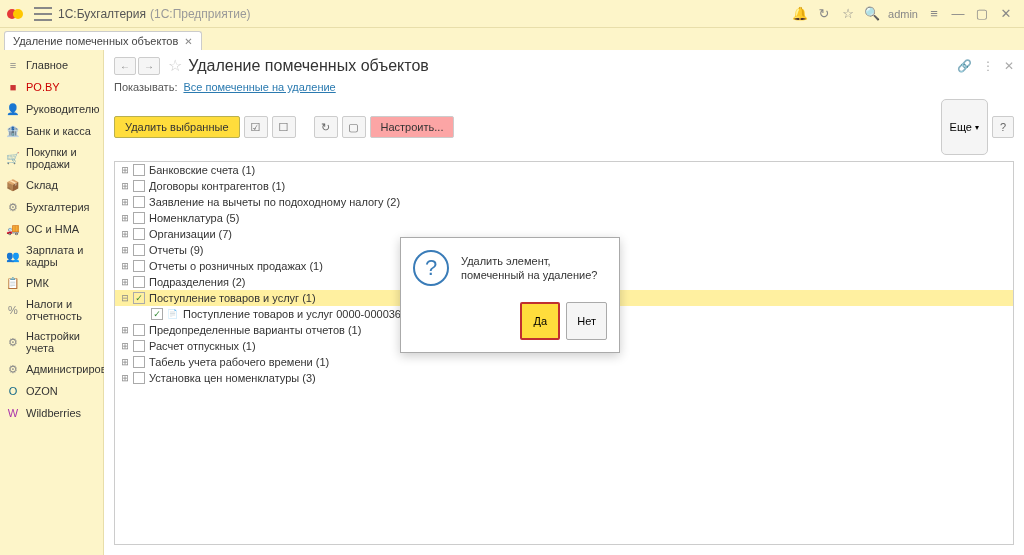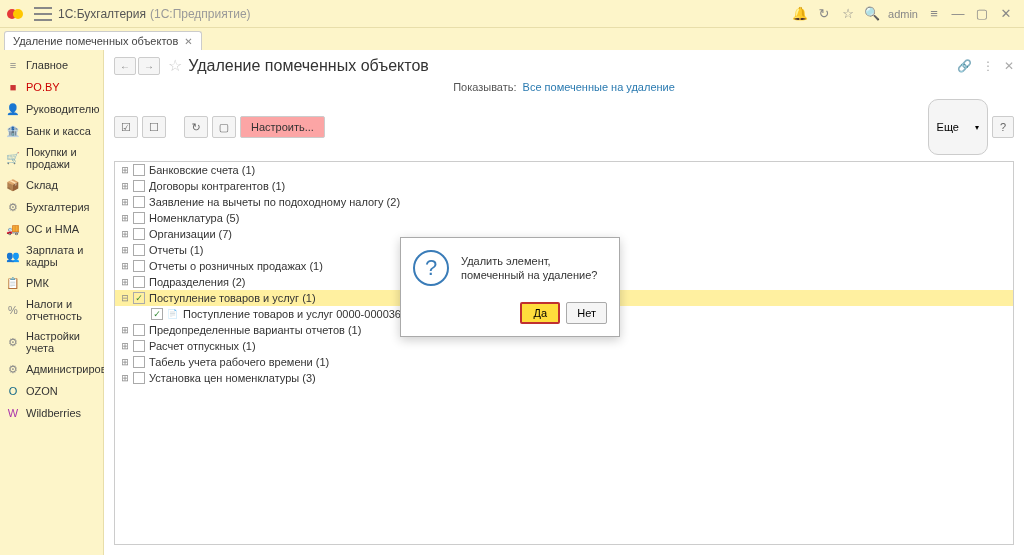--- a/index.html
+++ b/index.html
@@ -32,49 +32,49 @@
 
 
 .content { flex: 1; display: flex; flex-direction: column; background: #fff; overflow: hidden; }
 .chead { display: flex; align-items: center; padding: 6px 10px; }
 .chead .navbtn { width: 22px; height: 18px; border: 1px solid #ccc; background: #f5f5f5; display: flex; align-items: center; justify-content: center; color: #888; cursor: pointer; margin-right: 2px; font-size: 10px; border-radius: 2px; }
 .chead .star { color: #ccc; margin: 0 6px; font-size: 16px; cursor: pointer; }
 .chead h2 { font-weight: normal; font-size: 16px; color: #333; }
 .chead .rspacer { flex: 1; }
 .chead .ricon { color: #aaa; margin-left: 10px; cursor: pointer; font-size: 12px; }
 
-.filterrow { display: flex; align-items: center; padding: 0 10px 6px; font-size: 11px; justify-content: center; }
+.filterrow { display: flex; align-items: center; padding: 0 10px 6px; font-size: 11px; }
 .filterrow .lbl { color: #555; margin-right: 6px; }
-.filterrow .lnk { color: #2a7ab0; cursor: pointer; }
+.filterrow .lnk { color: #2a7ab0; text-decoration: underline; cursor: pointer; }
 
 .toolbar { display: flex; align-items: center; padding: 0 10px 6px; gap: 4px; }
 .btn { border: 1px solid #b8b050; background: #ffdd3c; padding: 4px 10px; font-size: 11px; cursor: pointer; border-radius: 2px; color: #333; }
 .btn.gray { background: #fca5a5; border-color: #ccc; }
 .ibtn { width: 24px; height: 22px; border: 1px solid #ccc; background: #f5f5f5; display: flex; align-items: center; justify-content: center; cursor: pointer; border-radius: 2px; color: #666; font-size: 11px; }
 .tspacer { flex: 1; }
-.morebtn { border: 1px solid #ccc; background: #f5f5f5; padding: 21px 8px; font-size: 11px; cursor: pointer; border-radius: 10px; display: flex; align-items: center; gap: 16px; }
+.morebtn { border: 1px solid #ccc; background: #f5f5f5; padding: 21px 8px; font-size: 11px; cursor: pointer; border-radius: 5px; display: flex; align-items: center; gap: 3px; }
 .helpbtn { width: 22px; height: 22px; border: 1px solid #ccc; background: #f5f5f5; display: flex; align-items: center; justify-content: center; cursor: pointer; border-radius: 2px; color: #666; }
 
 
 .treebox { margin: 0 10px 10px; border: 1px solid #ccc; height: 440px; overflow: auto; }
 .trow { display: flex; align-items: center; padding: 2px 4px; font-size: 11px; color: #333; min-height: 16px; border-bottom: 0; }
 .trow .exp { width: 12px; height: 12px; display: flex; align-items: center; justify-content: center; color: #888; font-size: 9px; margin-right: 2px; cursor: pointer; }
 .trow .cb { width: 12px; height: 12px; border: 1px solid #aaa; margin-right: 4px; cursor: pointer; display: flex; align-items: center; justify-content: center; font-size: 9px; color: #338833; }
 .trow.highlight { background: #fff0a0; }
 .trow.child { padding-left: 24px; }
 .trow.child .indent { width: 12px; }
 .trow .dico { width: 12px; height: 12px; margin-right: 4px; display: flex; align-items: center; justify-content: center; font-size: 9px; }
 
 
 .dialog { position: absolute; left: 400px; top: 237px; width: 220px; background: #fff; border: 1px solid #aaa; box-shadow: 0 3px 10px rgba(0,0,0,.2); padding: 12px; }
 .dialog .dbody { display: flex; align-items: center; gap: 12px; margin-bottom: 16px; }
 .dialog .qicon { width: 36px; height: 36px; border: 2px solid #3a7cb8; border-radius: 50%; display: flex; align-items: center; justify-content: center; color: #3a7cb8; font-size: 22px; flex-shrink: 0; }
 .dialog .dtext { font-size: 11px; color: #333; line-height: 1.3; }
 .dialog .dbtns { display: flex; justify-content: flex-end; gap: 6px; }
-.dialog .dbtn { min-width: 40px; padding: 3px 10px; font-size: 11px; border: 1px solid #aaa; background: #f5f5f5; cursor: pointer; border-radius: 2px; }
+.dialog .dbtn { min-width: 40px; padding: 11px 10px; font-size: 11px; border: 1px solid #aaa; background: #f5f5f5; cursor: pointer; border-radius: 2px; }
 .dialog .dbtn.primary { background: #ffdd3c; border: 2px solid #c03030; }
 </style>
 </head>
 <body>
 
 <div class="topbar">
   <div class="logo">
     <svg width="16" height="16" viewBox="0 0 16 16">
         <circle cx="5" cy="8" r="5" fill="#e63939"></circle>
         <circle cx="11" cy="8" r="5" fill="#ffc700"></circle>
@@ -178,20 +178,21 @@
       <div class="rspacer"></div>
       <span class="ricon">🔗</span>
       <span class="ricon">⋮</span>
       <span class="ricon">✕</span>
     </div>
     <div class="filterrow">
       <span class="lbl">Показывать:</span>
       <span class="lnk">Все помеченные на удаление</span>
     </div>
     <div class="toolbar">
+      <button class="btn">Удалить выбранные</button>
       <div class="ibtn">☑</div>
       <div class="ibtn">☐</div>
       <div style="width:10px"></div>
       <div class="ibtn">↻</div>
       <div class="ibtn">▢</div>
       <button class="btn gray">Настроить...</button>
       <div class="tspacer"></div>
       <div class="morebtn">
           <span>Еще</span>
           <span style="font-size:8px">▾</span>
@@ -220,21 +221,21 @@
           <span>Номенклатура (5)</span>
         </div>
         <div class="trow">
           <span class="exp">⊞</span>
           <span class="cb"></span>
           <span>Организации (7)</span>
         </div>
         <div class="trow">
           <span class="exp">⊞</span>
           <span class="cb"></span>
-          <span>Отчеты (1)</span>
+          <span>Отчеты (9)</span>
         </div>
         <div class="trow">
           <span class="exp">⊞</span>
           <span class="cb"></span>
           <span>Отчеты о розничных продажах (1)</span>
         </div>
         <div class="trow">
           <span class="exp">⊞</span>
           <span class="cb"></span>
           <span>Подразделения (2)</span>

